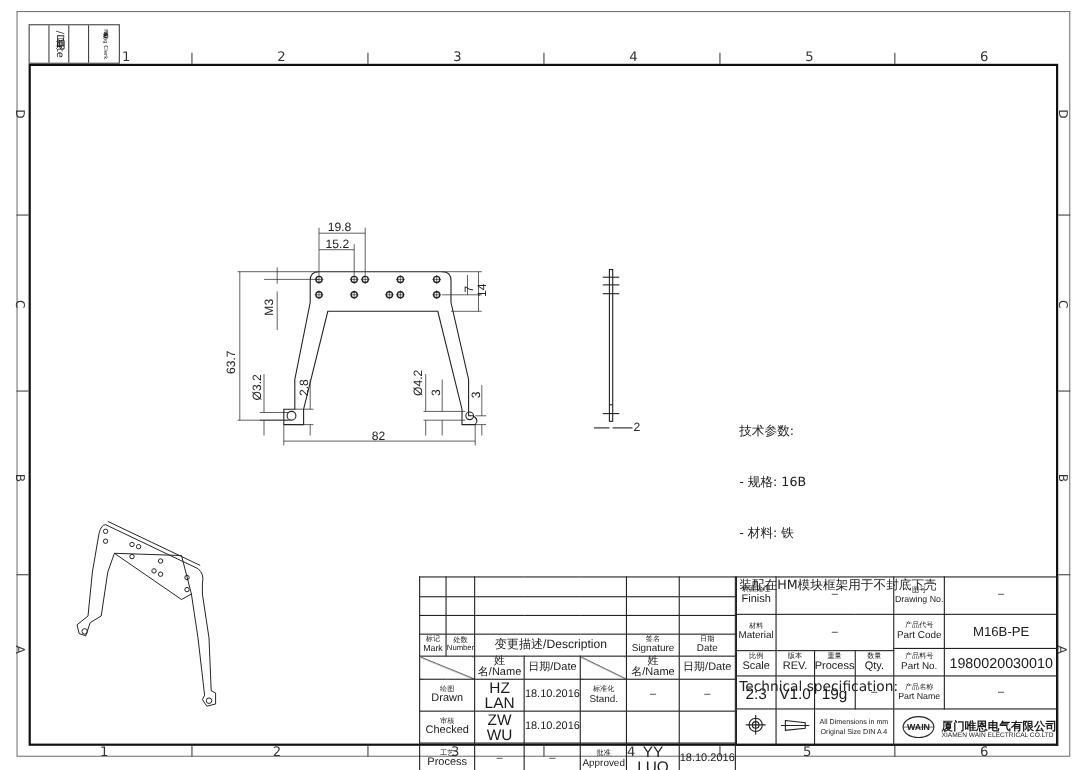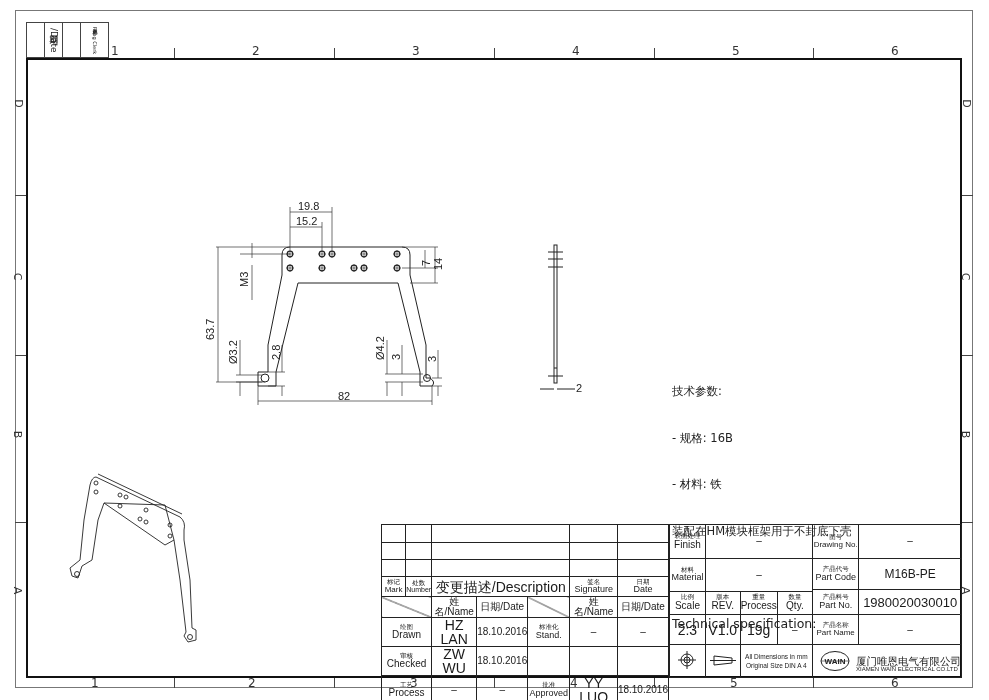--- a/index.html
+++ b/index.html
@@ -254,21 +254,21 @@
       </tr>
   <tr style="height:20px;">
     <td>
           <span class="cn">标记</span>
           <span class="en" style="font-size:8px">Mark</span>
         </td>
     <td colspan="1">
           <span class="cn">处数</span>
           <span class="en" style="font-size:7px">Number</span>
         </td>
-    <td colspan="3" class="sm" style="font-size:14px">变更描述/Description</td>
+    <td colspan="3" class="sm" style="font-size:11px">变更描述/Description</td>
     <td>
           <span class="cn">签名</span>
           <span class="en" style="font-size:9px">Signature</span>
         </td>
     <td>
           <span class="cn">日期</span>
           <span class="en" style="font-size:9px">Date</span>
         </td>
   </tr>
   <tr style="height:17px;">
@@ -411,20 +411,20 @@
       <span style="display:block">Original Size DIN A 4</span>
     </td>
     <td colspan="2" style="text-align:left;padding-left:6px;">
       <div style="display:flex;align-items:flex-end;gap:5px;">
         <svg width="32" height="22">
           <ellipse cx="16" cy="11" rx="14" ry="9.5" stroke="#222" fill="none"></ellipse>
           <line x1="2" y1="11" x2="30" y2="11" stroke="#222" stroke-width="0.6"></line>
           <text x="16" y="14" text-anchor="middle" font-size="8" font-weight="bold" fill="#222">WAIN</text>
         </svg>
         <div>
-          <div style="font-size:10.5px;font-weight:normal;">厦门唯恩电气有限公司</div>
+          <div style="font-size:10.5px;font-weight:bold;">厦门唯恩电气有限公司</div>
           <div style="font-size:6px;">XIAMEN WAIN ELECTRICAL CO.LTD</div>
         </div>
       </div>
     </td>
   </tr>
 </tbody>
   </table>
 
 </body></html>

